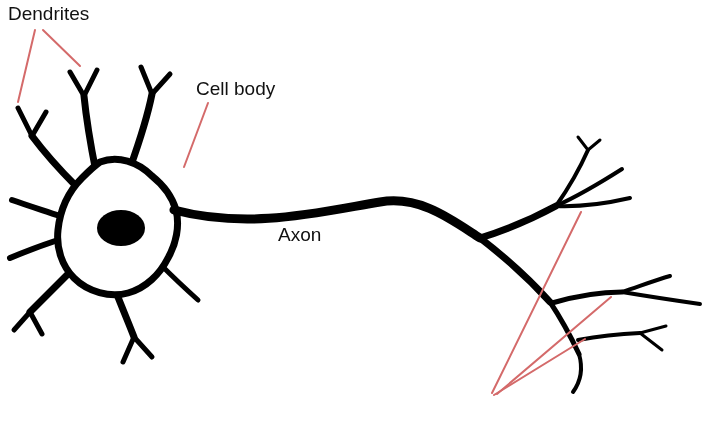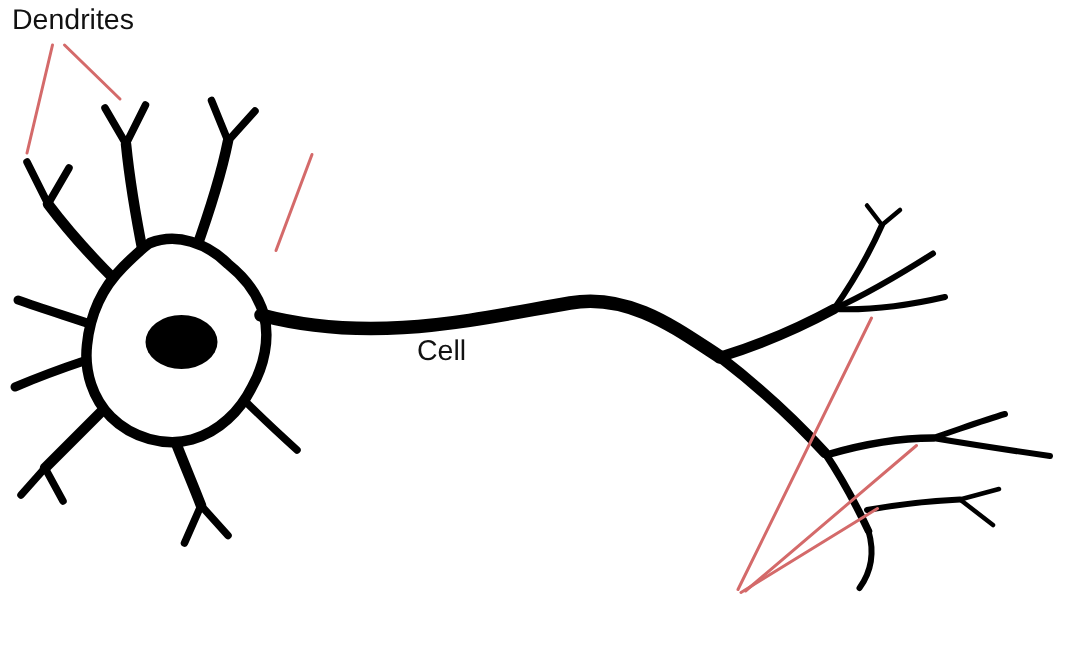--- a/index.html
+++ b/index.html
@@ -106,16 +106,17 @@
       <path d="M 43,30 L 80,66"></path>
       <path d="M 208,103 L 184,167"></path>
       <path d="M 492,393 L 581,212"></path>
       <path d="M 497,394 L 611,297"></path>
       <path d="M 494,395 L 585,339"></path>
     </g>
   </svg>
 
   <div class="label label-dendrites">Dendrites</div>
 
+  <div class="label label-cell-body">Cell body</div>
 
-  <div class="label label-axon">Cell</div>
+  <div class="label label-axon">Axon</div>
 
 </div>
 
 </body></html>

